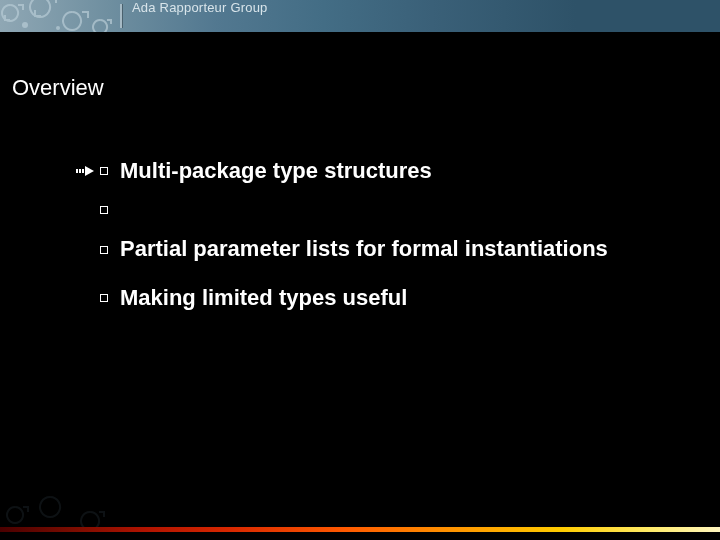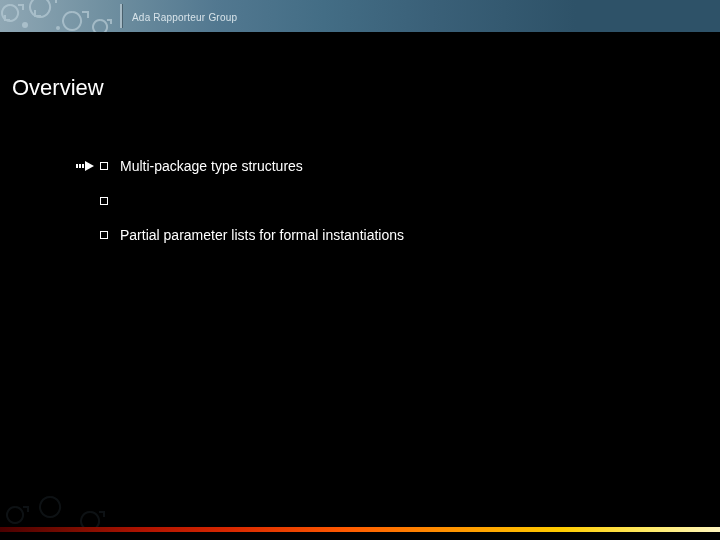--- a/index.html
+++ b/index.html
@@ -27,24 +27,24 @@
     position: absolute;
     top: 4px;
     left: 120px;
     width: 2px;
     height: 24px;
     background: rgba(255,255,255,0.4);
     box-shadow: 1px 0 0 rgba(0,0,0,0.3);
   }
   .header-label {
     position: absolute;
-    top: 12px;
+    top: 0;
     left: 132px;
     color: #d8e4ea;
-    font-size: 10px;
+    font-size: 13px;
     letter-spacing: 0.2px;
   }
   .slide-title {
     position: absolute;
     top: 75px;
     left: 12px;
     color: #fff;
     font-size: 22px;
     font-weight: 400;
   }
@@ -71,22 +71,22 @@
     height: 8px;
     background: #000;
     border: 1px solid #fff;
     margin-right: 12px;
     flex-shrink: 0;
     box-sizing: border-box;
     outline: 1px solid #000;
   }
   .bullet-text {
     color: #fff;
-    font-size: 14px;
-    font-weight: 400;
+    font-size: 22px;
+    font-weight: 700;
     line-height: 1.2;
   }
   .bullet-row.first { font-weight: 700; }
   .footer-band {
     position: absolute;
     bottom: 8px;
     left: 0;
     width: 720px;
     height: 5px;
     background: linear-gradient(90deg,
@@ -144,20 +144,24 @@
     <span class="marker-square"></span>
     <span class="bullet-text">Multi-package type structures</span>
   </div>
   <div class="bullet-row">
     <span class="marker-square"></span>
   </div>
   <div class="bullet-row">
     <span class="marker-square"></span>
     <span class="bullet-text">Partial parameter lists for formal instantiations</span>
   </div>
+  <div class="bullet-row">
+    <span class="marker-square"></span>
+    <span class="bullet-text">Making limited types useful</span>
+  </div>
 </div>
 
 <div class="footer-bg">
   <svg width="160" height="40" viewBox="0 0 160 40">
     <g fill="none" stroke="#6f8fa0" stroke-width="2">
       <path d="M15,20 a8,8 0 1,0 0.1,0 M23,20 l5,0 l0,5"></path>
       <path d="M50,10 a10,10 0 1,0 0.1,0"></path>
       <path d="M90,25 a9,9 0 1,0 0.1,0 M99,25 l5,0 l0,5"></path>
     </g>
   </svg>

